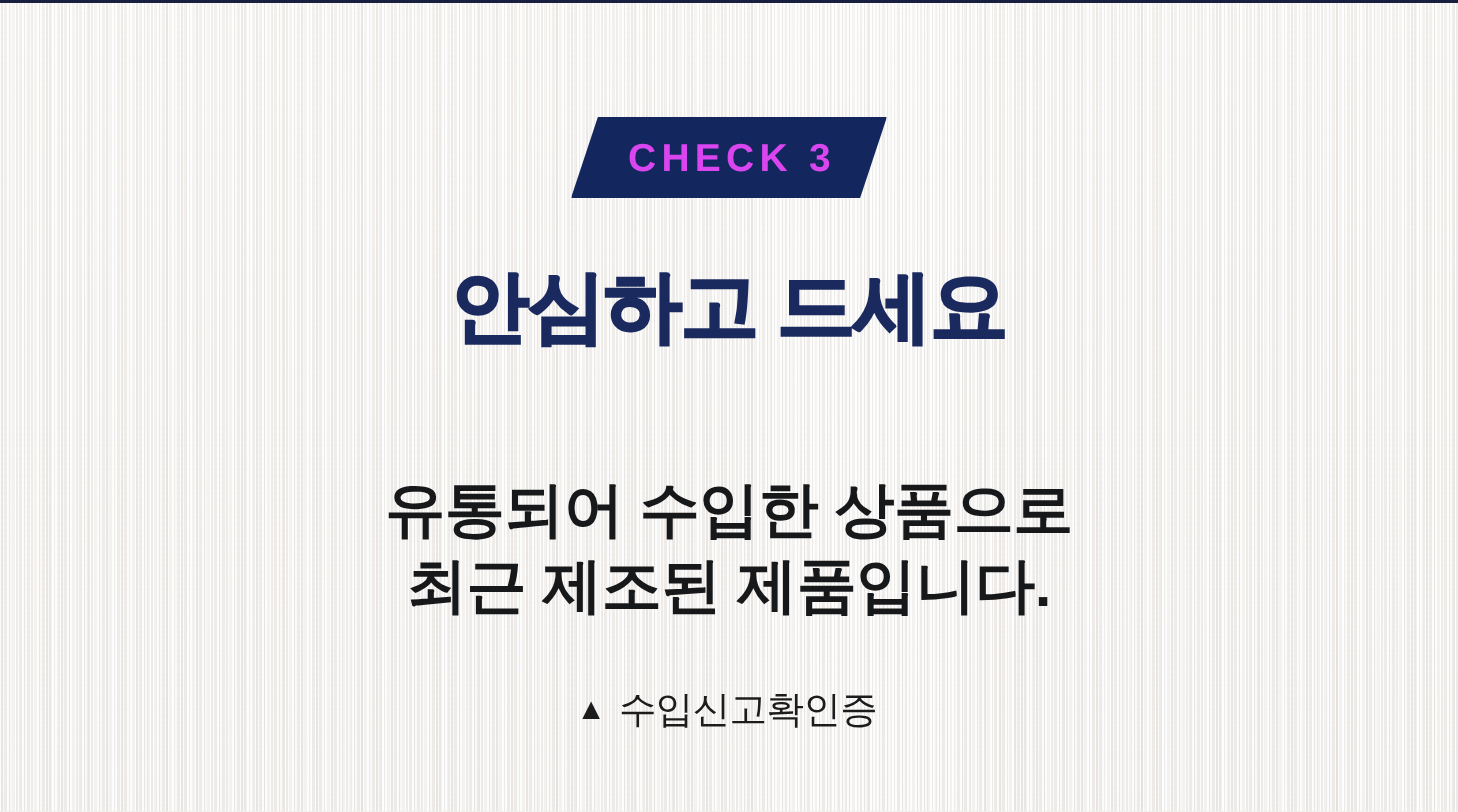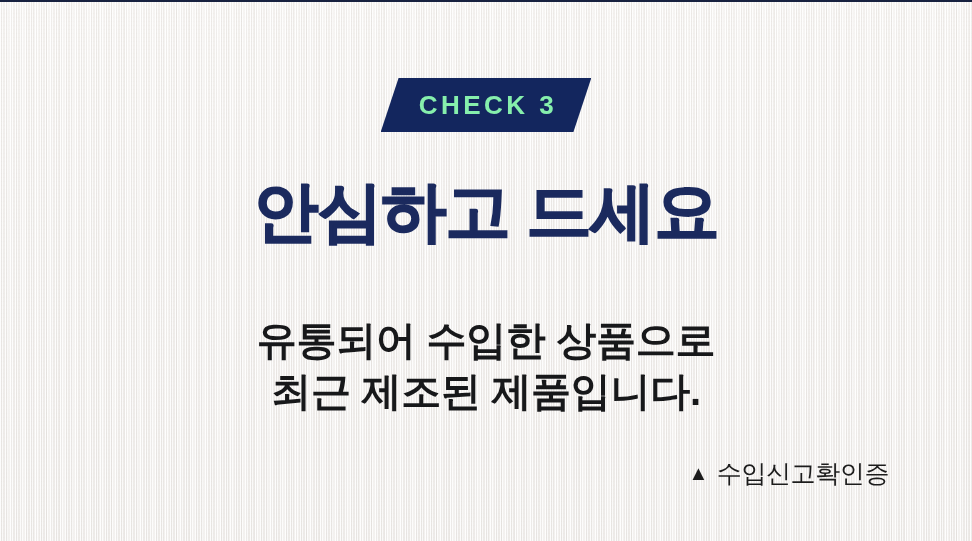--- a/index.html
+++ b/index.html
@@ -72,38 +72,38 @@
     height: 54px;
     padding: 0 34px;
     display: flex;
     align-items: center;
     justify-content: center;
     background: #13265e;
     -webkit-clip-path: polygon(8.5% 0%, 100% 0%, 91.5% 100%, 0% 100%);
     clip-path: polygon(8.5% 0%, 100% 0%, 91.5% 100%, 0% 100%);
   }
   .banner-label {
-    color: #86efac;
+    color: #d946ef;
     font-size: 26px;
     font-weight: 600;
     letter-spacing: 3.5px;
     line-height: 1;
     white-space: nowrap;
     padding-left: 4px;
   }
 
   
   .headline {
     position: absolute;
     top: 178px;
     left: 0;
     width: 972px;
     text-align: center;
     color: #1b2a5e;
-    font-size: 65px;
+    font-size: 52px;
     font-weight: 900;
     letter-spacing: -1px;
     line-height: 1.06;
     white-space: nowrap;
     -webkit-text-stroke: 1.6px #1b2a5e;
   }
 
   
   .body-copy {
     position: absolute;
@@ -121,27 +121,28 @@
     display: block;
     white-space: nowrap;
   }
 
   
   .caption {
     position: absolute;
     top: 458px;
     left: 0;
     width: 889px;
-    text-align: right;
+    text-align: center;
     color: #1c1c1c;
     font-size: 25px;
     font-weight: 400;
     letter-spacing: -0.4px;
     line-height: 1.25;
     white-space: nowrap;
+    padding-left: 40px;
   }
   .caption .tri {
     display: inline-block;
     font-size: 20px;
     line-height: 1;
     vertical-align: 2px;
     margin-right: 9px;
   }
 </style>
 </head>

